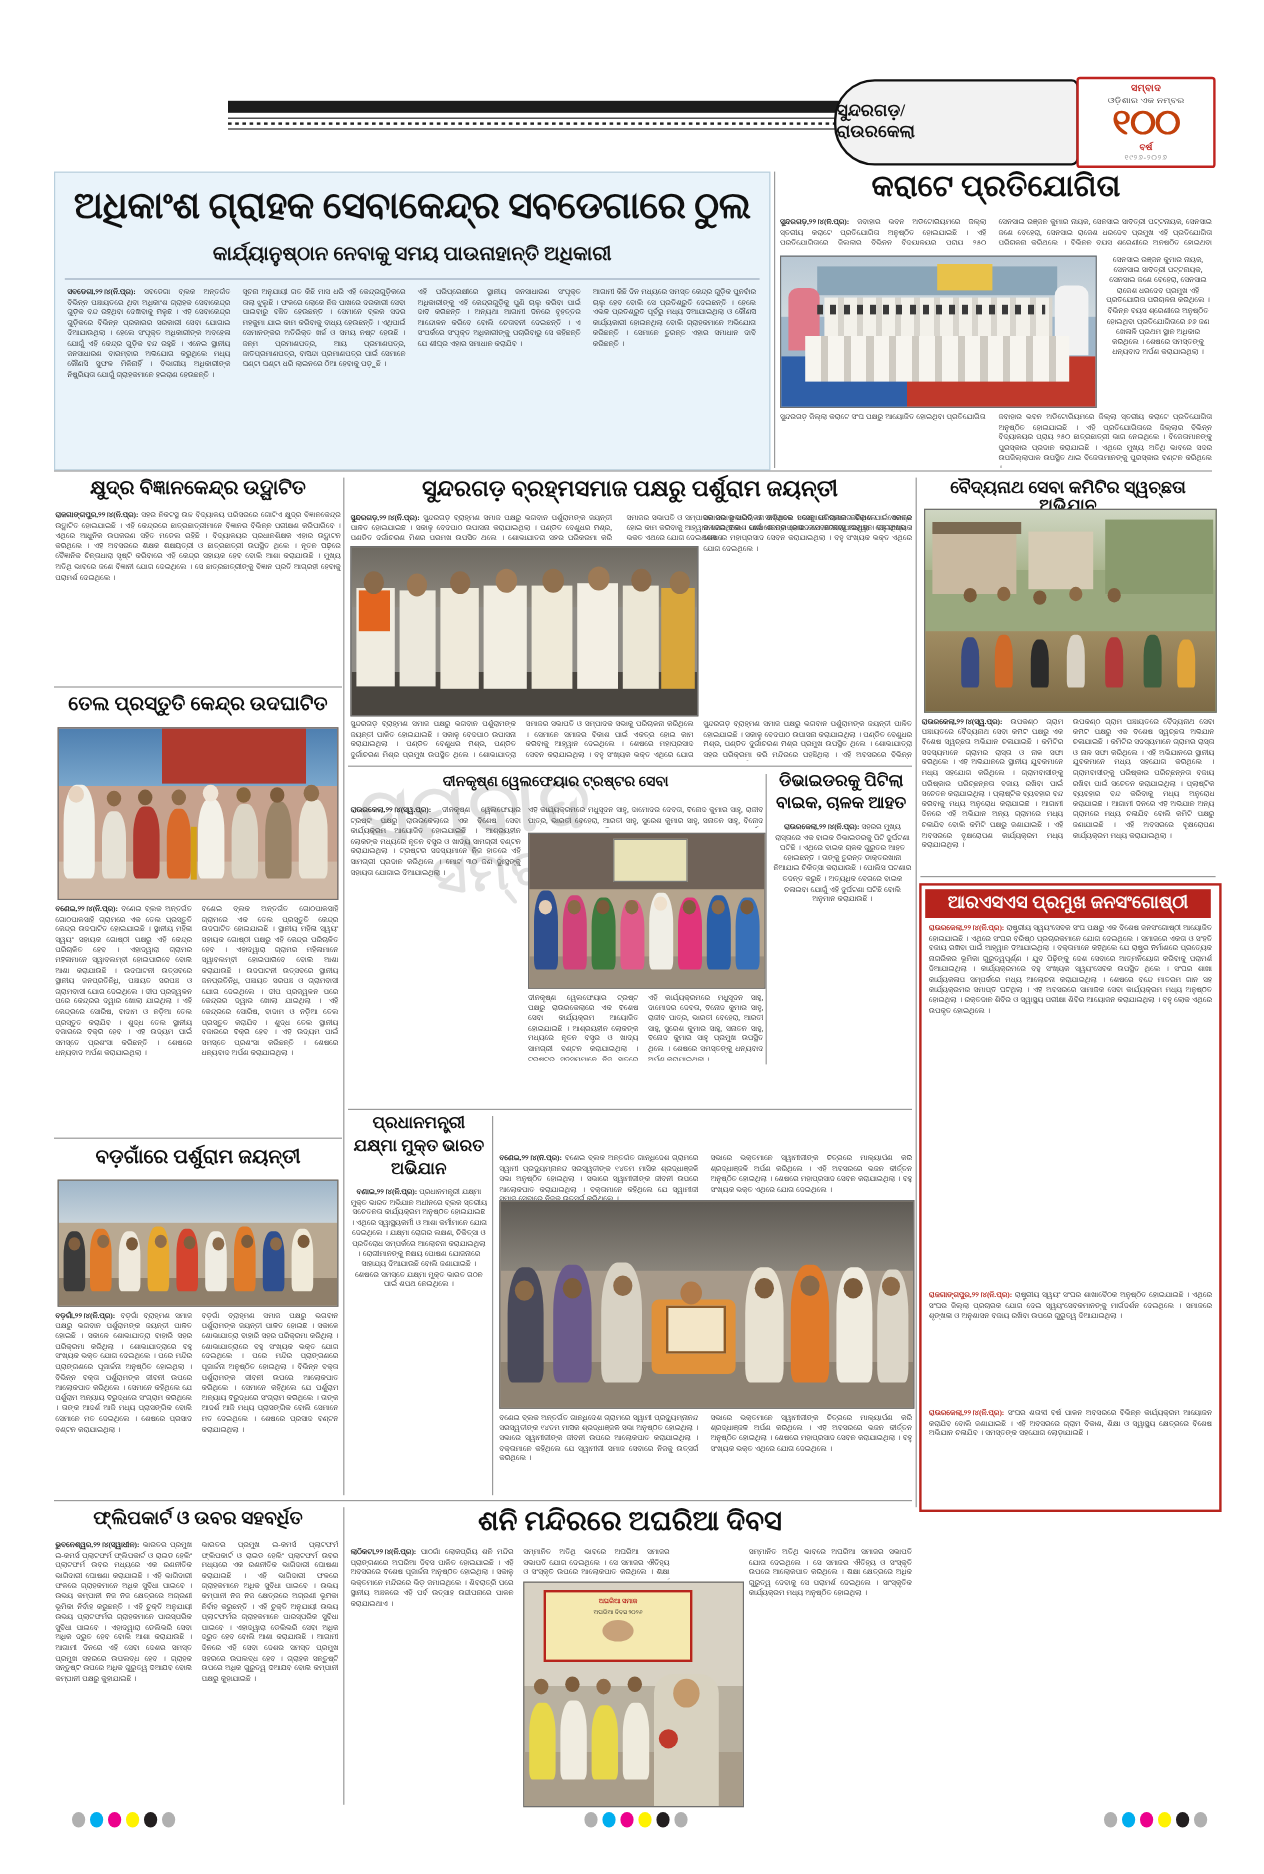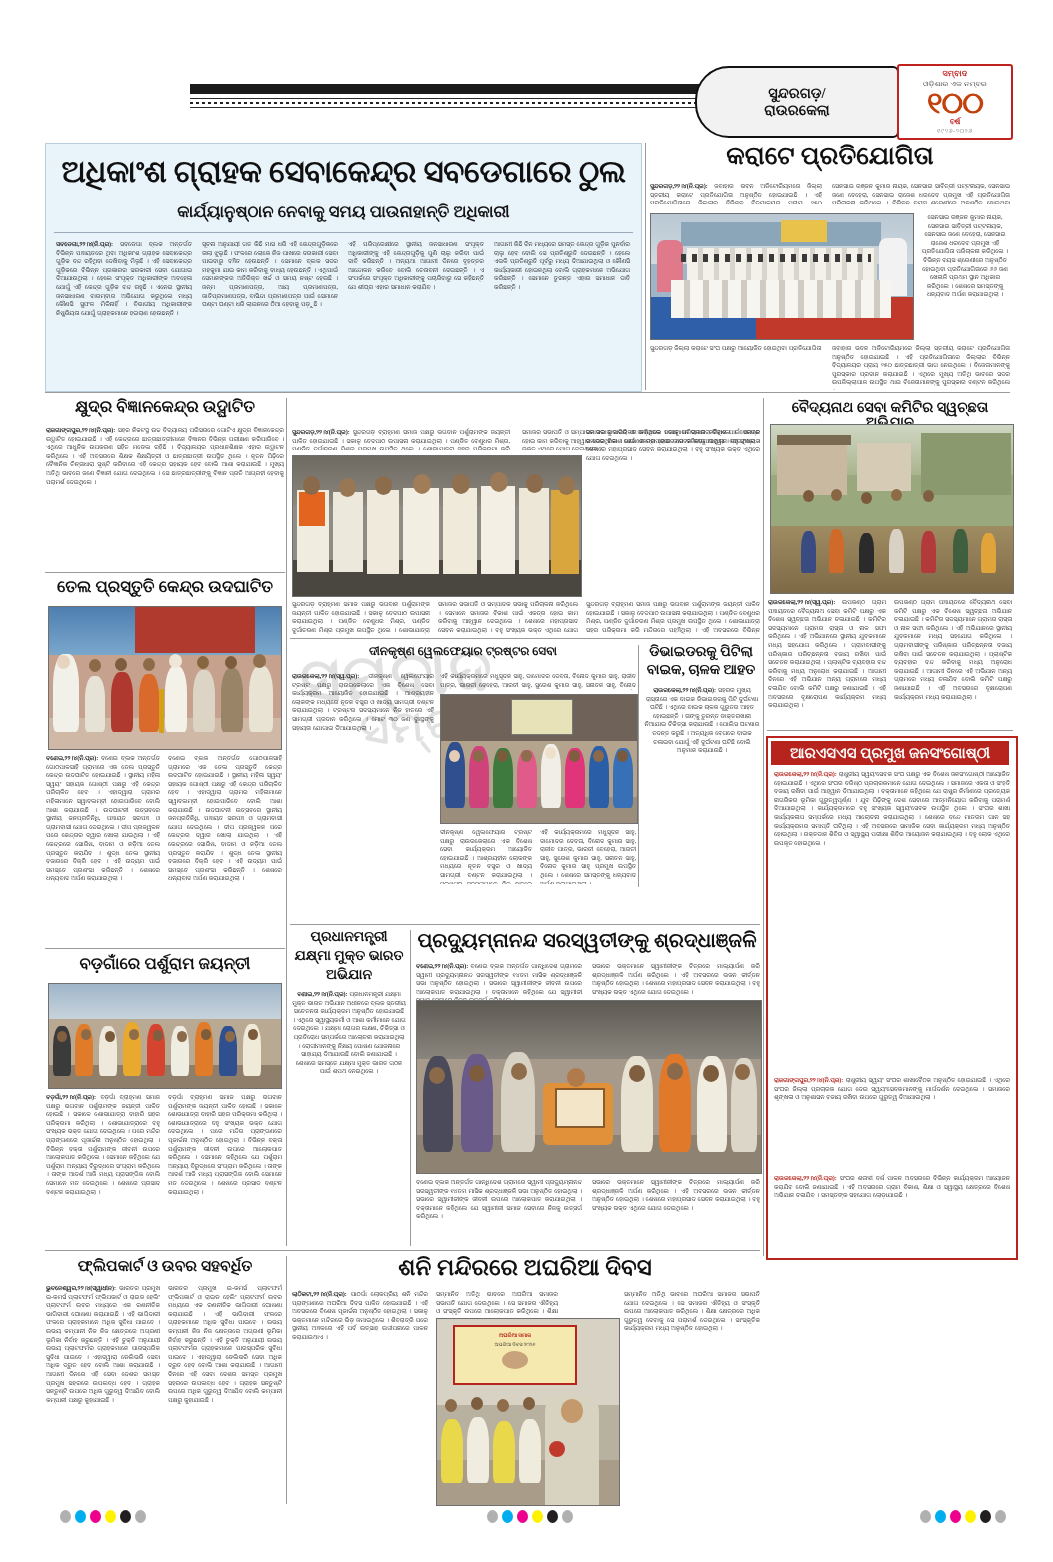--- a/index.html
+++ b/index.html
@@ -18,21 +18,21 @@
      clip-path:polygon(12% 0,88% 0,100% 50%,88% 100%,12% 100%,0 50%);}
   .mh-hexblk{position:absolute;left:8px;top:1px;width:134px;height:74px;background:#111;
      clip-path:polygon(12% 0,88% 0,100% 50%,88% 100%,12% 100%,0 50%);}
   .mh-hexwht{position:absolute;left:10px;top:3px;width:130px;height:70px;background:#f2f2f2;
      clip-path:polygon(12% 0,88% 0,100% 50%,88% 100%,12% 100%,0 50%);
      display:flex;flex-direction:column;align-items:center;justify-content:center;gap:0px;}
   .mh-hexwht div{font-size:12.5px;font-weight:bold;color:#141414;line-height:1.18;letter-spacing:.2px;}
   .mh-right{position:absolute;right:118px;top:4px;width:200px;height:68px;}
   .mh-tag{position:absolute;left:0;top:0;width:200px;height:68px;background:#f2f2f2;
      border:2px solid #111;border-radius:34px 6px 6px 34px;
-     display:flex;flex-direction:column;align-items:center;justify-content:center;}
+     display:flex;flex-direction:column;align-items:flex-start;justify-content:center;}
   .mh-tag div{font-size:14.5px;font-weight:bold;color:#111;line-height:1.15;}
   .mh-logo{position:absolute;right:0;top:2px;width:112px;height:72px;
      border:2px solid #c0231f;border-radius:3px;background:#fff;
      display:flex;flex-direction:column;align-items:center;justify-content:center;}
   .mh-logo .l1{font-size:8px;color:#c0231f;font-weight:bold;letter-spacing:.3px;}
   .mh-logo .l2{font-size:8px;color:#444;transform:scaleY(.8);}
   .mh-logo .big{font-size:30px;font-weight:bold;color:#c2410c;line-height:.95;letter-spacing:-1px;}
   .mh-logo .l3{font-size:7.5px;color:#c0231f;font-weight:bold;}
   .mh-logo .l4{font-size:6.5px;color:#888;letter-spacing:.5px;}
 
@@ -130,20 +130,21 @@
   <div class="copy" style="position:absolute;left:920px;top:213px;width:90px;height:128px;text-align:center;">ସେନସାଇ ରଞ୍ଜନ କୁମାର ନାୟକ, ସେନସାଇ ସାବିତ୍ରୀ ପଟ୍ଟନାୟକ, ସେନସାଇ ଜଣେ ବେହେରା, ସେନସାଇ ରାଜେଶ ଧରଦେବ ପ୍ରମୁଖ ଏହି ପ୍ରତିଯୋଗିତା ପରିଚାଳନା କରିଥିଲେ । ବିଭିନ୍ନ ବୟସ ଶ୍ରେଣୀରେ ଅନୁଷ୍ଠିତ ହୋଇଥିବା ପ୍ରତିଯୋଗିତାରେ ୬୬ ଜଣ ଖେଳାଳି ପ୍ରଥମ ସ୍ଥାନ ଅଧିକାର କରିଥିଲେ । ଶେଷରେ ସମସ୍ତଙ୍କୁ ଧନ୍ୟବାଦ ଅର୍ପଣ କରାଯାଇଥିଲା ।</div>
   <div class="copy" style="position:absolute;left:650px;top:344px;width:172px;height:46px;">ସୁନ୍ଦରଗଡ଼ ଜିଲ୍ଲା କରାଟେ ସଂଘ ପକ୍ଷରୁ ଆୟୋଜିତ ହୋଇଥିବା ପ୍ରତିଯୋଗିତା</div>
   <div class="copy" style="position:absolute;left:832px;top:344px;width:178px;height:46px;">ଜବାହାର ଭବନ ଅଡିଟୋରିୟମରେ ଜିଲ୍ଲା ସ୍ତରୀୟ କରାଟେ ପ୍ରତିଯୋଗିତା ଅନୁଷ୍ଠିତ ହୋଇଯାଇଛି । ଏହି ପ୍ରତିଯୋଗିତାରେ ଜିଲ୍ଲାର ବିଭିନ୍ନ ବିଦ୍ୟାଳୟର ପ୍ରାୟ ୨୫୦ ଛାତ୍ରଛାତ୍ରୀ ଭାଗ ନେଇଥିଲେ । ବିଜେତାମାନଙ୍କୁ ପୁରସ୍କାର ପ୍ରଦାନ କରାଯାଇଛି । ଏଥିରେ ମୁଖ୍ୟ ଅତିଥି ଭାବରେ ସଦର ଉପଜିଲ୍ଲାପାଳ ଉପସ୍ଥିତ ଥାଇ ବିଜେତାମାନଙ୍କୁ ପୁରସ୍କାର ବଣ୍ଟନ କରିଥିଲେ ।</div>
 
   <div class="hrule" style="left:45px;top:392px;width:965px;"></div>
   <div class="vrule" style="left:645px;top:143px;height:247px;"></div>
 
   <div class="hl h3" style="position:absolute;left:45px;top:398px;width:240px;">କ୍ଷୁଦ୍ର ବିଜ୍ଞାନକେନ୍ଦ୍ର ଉଦ୍ଘାଟିତ</div>
   <div class="copy" style="position:absolute;left:46px;top:426px;width:238px;height:140px;"><b>ରାଜଗାଙ୍ଗପୁର,୨୨।୪(ନି.ପ୍ର):</b> <span>ସହର ନିକଟସ୍ଥ ଉଚ୍ଚ ବିଦ୍ୟାଳୟ ପରିସରରେ ଗୋଟିଏ କ୍ଷୁଦ୍ର ବିଜ୍ଞାନକେନ୍ଦ୍ର ଉଦ୍ଘାଟିତ ହୋଇଯାଇଛି । ଏହି କେନ୍ଦ୍ରରେ ଛାତ୍ରଛାତ୍ରୀମାନେ ବିଜ୍ଞାନର ବିଭିନ୍ନ ପରୀକ୍ଷଣ କରିପାରିବେ । ଏଥିରେ ଆଧୁନିକ ଉପକରଣ ସହିତ ମଡେଲ ରହିଛି । ବିଦ୍ୟାଳୟର ପ୍ରଧାନଶିକ୍ଷକ ଏହାର ଉଦ୍ଘାଟନ କରିଥିଲେ । ଏହି ଅବସରରେ ଶିକ୍ଷକ ଶିକ୍ଷୟିତ୍ରୀ ଓ ଛାତ୍ରଛାତ୍ରୀ ଉପସ୍ଥିତ ଥିଲେ । ନୂତନ ପିଢ଼ିରେ ବୈଜ୍ଞାନିକ ଚିନ୍ତାଧାରା ସୃଷ୍ଟି କରିବାରେ ଏହି କେନ୍ଦ୍ର ସହାୟକ ହେବ ବୋଲି ଆଶା କରାଯାଉଛି । ମୁଖ୍ୟ ଅତିଥି ଭାବରେ ଜଣେ ବିଜ୍ଞାନୀ ଯୋଗ ଦେଇଥିଲେ । ସେ ଛାତ୍ରଛାତ୍ରୀଙ୍କୁ ବିଜ୍ଞାନ ପ୍ରତି ଆଗ୍ରହୀ ହେବାକୁ ପରାମର୍ଶ ଦେଇଥିଲେ ।</span></div>
 
+  <div class="hl h3" style="position:absolute;left:290px;top:398px;width:470px;font-size:19px;">ସୁନ୍ଦରଗଡ଼ ବ୍ରହ୍ମସମାଜ ପକ୍ଷରୁ ପର୍ଶୁରାମ ଜୟନ୍ତୀ</div>
   <div class="copy" style="position:absolute;left:292px;top:428px;width:218px;height:22px;"><b>ସୁନ୍ଦରଗଡ଼,୨୨।୪(ନି.ପ୍ର):</b> <span>ସୁନ୍ଦରଗଡ଼ ବ୍ରାହ୍ମଣ ସମାଜ ପକ୍ଷରୁ ଭଗବାନ ପର୍ଶୁରାମଙ୍କ ଜୟନ୍ତୀ ପାଳିତ ହୋଇଯାଇଛି । ସକାଳୁ ବେଦପାଠ ଉପାସନା କରାଯାଇଥିଲା । ପଣ୍ଡିତ ବେଣୁଧର ମିଶ୍ର, ପଣ୍ଡିତ ଦୁର୍ଗାଚରଣ ମିଶ୍ର ପ୍ରମୁଖ ଉପସ୍ଥିତ ଥିଲେ । ଶୋଭାଯାତ୍ରା ସହର ପରିକ୍ରମା କରି ମନ୍ଦିରରେ ପହଞ୍ଚିଥିଲା । ଏହି ଅବସରରେ ବିଭିନ୍ନ ସାଂସ୍କୃତିକ କାର୍ଯ୍ୟକ୍ରମ ଆୟୋଜିତ ହୋଇଥିଲା ।</span></div>
   <div class="copy" style="position:absolute;left:522px;top:428px;width:238px;height:22px;">ସମାଜର ସଭାପତି ଓ ସମ୍ପାଦକ ସଭାକୁ ପରିଚାଳନା କରିଥିଲେ । ସେମାନେ ସମାଜର ବିକାଶ ପାଇଁ ଏକତ୍ର ହୋଇ କାମ କରିବାକୁ ଆହ୍ୱାନ ଦେଇଥିଲେ । ଶେଷରେ ମହାପ୍ରସାଦ ସେବନ କରାଯାଇଥିଲା । ବହୁ ସଂଖ୍ୟକ ଭକ୍ତ ଏଥିରେ ଯୋଗ ଦେଇଥିଲେ ।</div>
 
   <div class="ph" style="left:292px;top:455px;width:288px;height:140px;background:#8f8c86;">
     <div style="position:absolute;left:0;top:0;right:0;height:36%;background:linear-gradient(#6e6a62,#8d887e);"></div>
     <div style="position:absolute;left:0;bottom:0;right:0;height:26%;background:#4a4640;"></div>
     <div style="position:absolute;left:4px;top:34px;width:32px;height:82px;background:#f0ece0;"></div>
     <div style="position:absolute;left:6px;top:36px;width:26px;height:34px;background:#e2641f;"></div>
     <div style="position:absolute;left:40px;top:36px;width:30px;height:80px;background:#ece8dc;"></div>
     <div style="position:absolute;left:74px;top:34px;width:32px;height:84px;background:#efeadb;"></div>
@@ -281,21 +282,20 @@
     <div class="head" style="left:199px;bottom:46%;width:10px;height:11px;background:#7b5b3b;"></div>
   </div>
   <div class="copy" style="position:absolute;left:46px;top:1093px;width:114px;height:150px;"><b>ବଡ଼ଗାଁ,୨୨।୪(ନି.ପ୍ର):</b> <span>ବଡ଼ଗାଁ ବ୍ରାହ୍ମଣ ସମାଜ ପକ୍ଷରୁ ଭଗବାନ ପର୍ଶୁରାମଙ୍କ ଜୟନ୍ତୀ ପାଳିତ ହୋଇଛି । ସକାଳେ ଶୋଭାଯାତ୍ରା ବାହାରି ସହର ପରିକ୍ରମା କରିଥିଲା । ଶୋଭାଯାତ୍ରାରେ ବହୁ ସଂଖ୍ୟକ ଭକ୍ତ ଯୋଗ ଦେଇଥିଲେ । ପରେ ମନ୍ଦିର ପ୍ରାଙ୍ଗଣରେ ପୂଜାର୍ଚ୍ଚନା ଅନୁଷ୍ଠିତ ହୋଇଥିଲା । ବିଭିନ୍ନ ବକ୍ତା ପର୍ଶୁରାମଙ୍କ ଜୀବନୀ ଉପରେ ଆଲୋକପାତ କରିଥିଲେ । ସେମାନେ କହିଥିଲେ ଯେ ପର୍ଶୁରାମ ଅନ୍ୟାୟ ବିରୁଦ୍ଧରେ ସଂଗ୍ରାମ କରିଥିଲେ । ତାଙ୍କ ଆଦର୍ଶ ଆଜି ମଧ୍ୟ ପ୍ରାସଙ୍ଗିକ ବୋଲି ସେମାନେ ମତ ଦେଇଥିଲେ । ଶେଷରେ ପ୍ରସାଦ ବଣ୍ଟନ କରାଯାଇଥିଲା ।</span></div>
   <div class="copy" style="position:absolute;left:168px;top:1093px;width:114px;height:150px;">ବଡ଼ଗାଁ ବ୍ରାହ୍ମଣ ସମାଜ ପକ୍ଷରୁ ଭଗବାନ ପର୍ଶୁରାମଙ୍କ ଜୟନ୍ତୀ ପାଳିତ ହୋଇଛି । ସକାଳେ ଶୋଭାଯାତ୍ରା ବାହାରି ସହର ପରିକ୍ରମା କରିଥିଲା । ଶୋଭାଯାତ୍ରାରେ ବହୁ ସଂଖ୍ୟକ ଭକ୍ତ ଯୋଗ ଦେଇଥିଲେ । ପରେ ମନ୍ଦିର ପ୍ରାଙ୍ଗଣରେ ପୂଜାର୍ଚ୍ଚନା ଅନୁଷ୍ଠିତ ହୋଇଥିଲା । ବିଭିନ୍ନ ବକ୍ତା ପର୍ଶୁରାମଙ୍କ ଜୀବନୀ ଉପରେ ଆଲୋକପାତ କରିଥିଲେ । ସେମାନେ କହିଥିଲେ ଯେ ପର୍ଶୁରାମ ଅନ୍ୟାୟ ବିରୁଦ୍ଧରେ ସଂଗ୍ରାମ କରିଥିଲେ । ତାଙ୍କ ଆଦର୍ଶ ଆଜି ମଧ୍ୟ ପ୍ରାସଙ୍ଗିକ ବୋଲି ସେମାନେ ମତ ଦେଇଥିଲେ । ଶେଷରେ ପ୍ରସାଦ ବଣ୍ଟନ କରାଯାଇଥିଲା ।</div>
 
   <div class="hl h4" style="position:absolute;left:290px;top:930px;width:118px;">ପ୍ରଧାନମନ୍ତ୍ରୀ</div>
   <div class="hl h4" style="position:absolute;left:290px;top:949px;width:118px;">ଯକ୍ଷ୍ମା ମୁକ୍ତ ଭାରତ</div>
   <div class="hl h4" style="position:absolute;left:290px;top:968px;width:118px;">ଅଭିଯାନ</div>
   <div class="copy" style="position:absolute;left:292px;top:990px;width:114px;height:252px;text-align:center;"><b>ବଣାଇ,୨୨।୪(ନି.ପ୍ର):</b> <span>ପ୍ରଧାନମନ୍ତ୍ରୀ ଯକ୍ଷ୍ମା ମୁକ୍ତ ଭାରତ ଅଭିଯାନ ଅଧୀନରେ ବ୍ଲକ ସ୍ତରୀୟ ସଚେତନତା କାର୍ଯ୍ୟକ୍ରମ ଅନୁଷ୍ଠିତ ହୋଇଯାଇଛି । ଏଥିରେ ସ୍ୱାସ୍ଥ୍ୟକର୍ମୀ ଓ ଆଶା କର୍ମୀମାନେ ଯୋଗ ଦେଇଥିଲେ । ଯକ୍ଷ୍ମା ରୋଗର ଲକ୍ଷଣ, ଚିକିତ୍ସା ଓ ପ୍ରତିରୋଧ ସମ୍ପର୍କରେ ଆଲୋଚନା କରାଯାଇଥିଲା । ରୋଗୀମାନଙ୍କୁ ନିକ୍ଷୟ ପୋଷଣ ଯୋଜନାରେ ସାହାଯ୍ୟ ଦିଆଯାଉଛି ବୋଲି ଜଣାଯାଇଛି । ଶେଷରେ ସମସ୍ତେ ଯକ୍ଷ୍ମା ମୁକ୍ତ ଭାରତ ଗଠନ ପାଇଁ ଶପଥ ନେଇଥିଲେ ।</span></div>
 
-  <div class="hl h2" style="position:absolute;left:414px;top:930px;width:346px;font-size:20px;">ପ୍ରଦ୍ୟୁମ୍ନାନନ୍ଦ ସରସ୍ୱତୀଙ୍କୁ ଶ୍ରଦ୍ଧାଞ୍ଜଳି</div>
   <div class="copy" style="position:absolute;left:416px;top:962px;width:166px;height:62px;"><b>ବଣେଇ,୨୨।୪(ନି.ପ୍ର):</b> <span>ବଣେଇ ବ୍ଲକ ଅନ୍ତର୍ଗତ ଗାନ୍ଧିଦେଶ ଗ୍ରାମରେ ସ୍ୱାମୀ ପ୍ରଦ୍ୟୁମ୍ନାନନ୍ଦ ସରସ୍ୱତୀଙ୍କ ୧୪ତମ ମାସିକ ଶ୍ରଦ୍ଧାଞ୍ଜଳି ସଭା ଅନୁଷ୍ଠିତ ହୋଇଥିଲା । ସଭାରେ ସ୍ୱାମୀଜୀଙ୍କ ଜୀବନୀ ଉପରେ ଆଲୋକପାତ କରାଯାଇଥିଲା । ବକ୍ତାମାନେ କହିଥିଲେ ଯେ ସ୍ୱାମୀଜୀ ସମାଜ ସେବାରେ ନିଜକୁ ଉତ୍ସର୍ଗ କରିଥିଲେ ।</span></div>
   <div class="copy" style="position:absolute;left:592px;top:962px;width:168px;height:62px;">ସଭାରେ ଭକ୍ତମାନେ ସ୍ୱାମୀଜୀଙ୍କ ଚିତ୍ରରେ ମାଲ୍ୟାର୍ପଣ କରି ଶ୍ରଦ୍ଧାଞ୍ଜଳି ଅର୍ପଣ କରିଥିଲେ । ଏହି ଅବସରରେ ଭଜନ କୀର୍ତ୍ତନ ଅନୁଷ୍ଠିତ ହୋଇଥିଲା । ଶେଷରେ ମହାପ୍ରସାଦ ସେବନ କରାଯାଇଥିଲା । ବହୁ ସଂଖ୍ୟକ ଭକ୍ତ ଏଥିରେ ଯୋଗ ଦେଇଥିଲେ ।</div>
 
   <div class="ph" style="left:416px;top:1000px;width:344px;height:172px;background:#a79a8a;">
     <div style="position:absolute;left:0;top:0;right:0;height:34%;background:linear-gradient(#5e5a54,#8a857c);"></div>
     <div style="position:absolute;left:0;bottom:0;right:0;height:22%;background:#8e8272;"></div>
     <div class="fig" style="left:6px;width:30px;height:96px;background:#4a4a5a;"></div>
     <div class="fig" style="left:44px;width:32px;height:98px;background:#6a5a8a;"></div>
     <div class="fig" style="left:84px;width:34px;height:100px;background:#d8d2c4;"></div>
     <div style="position:absolute;left:126px;bottom:16%;width:70px;height:62px;background:#e0913a;border-radius:6px;"></div>

